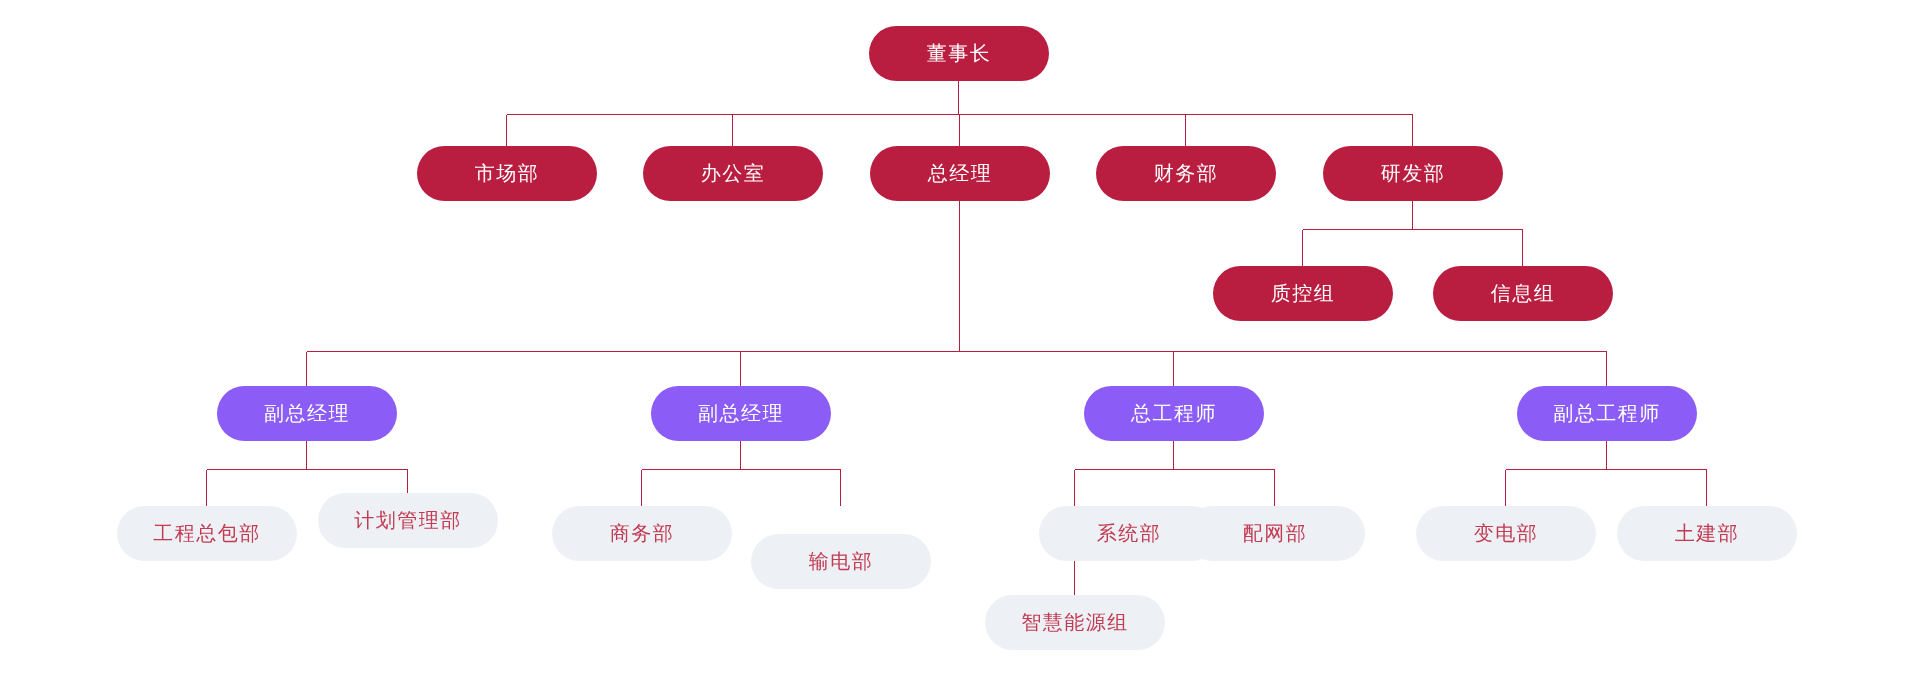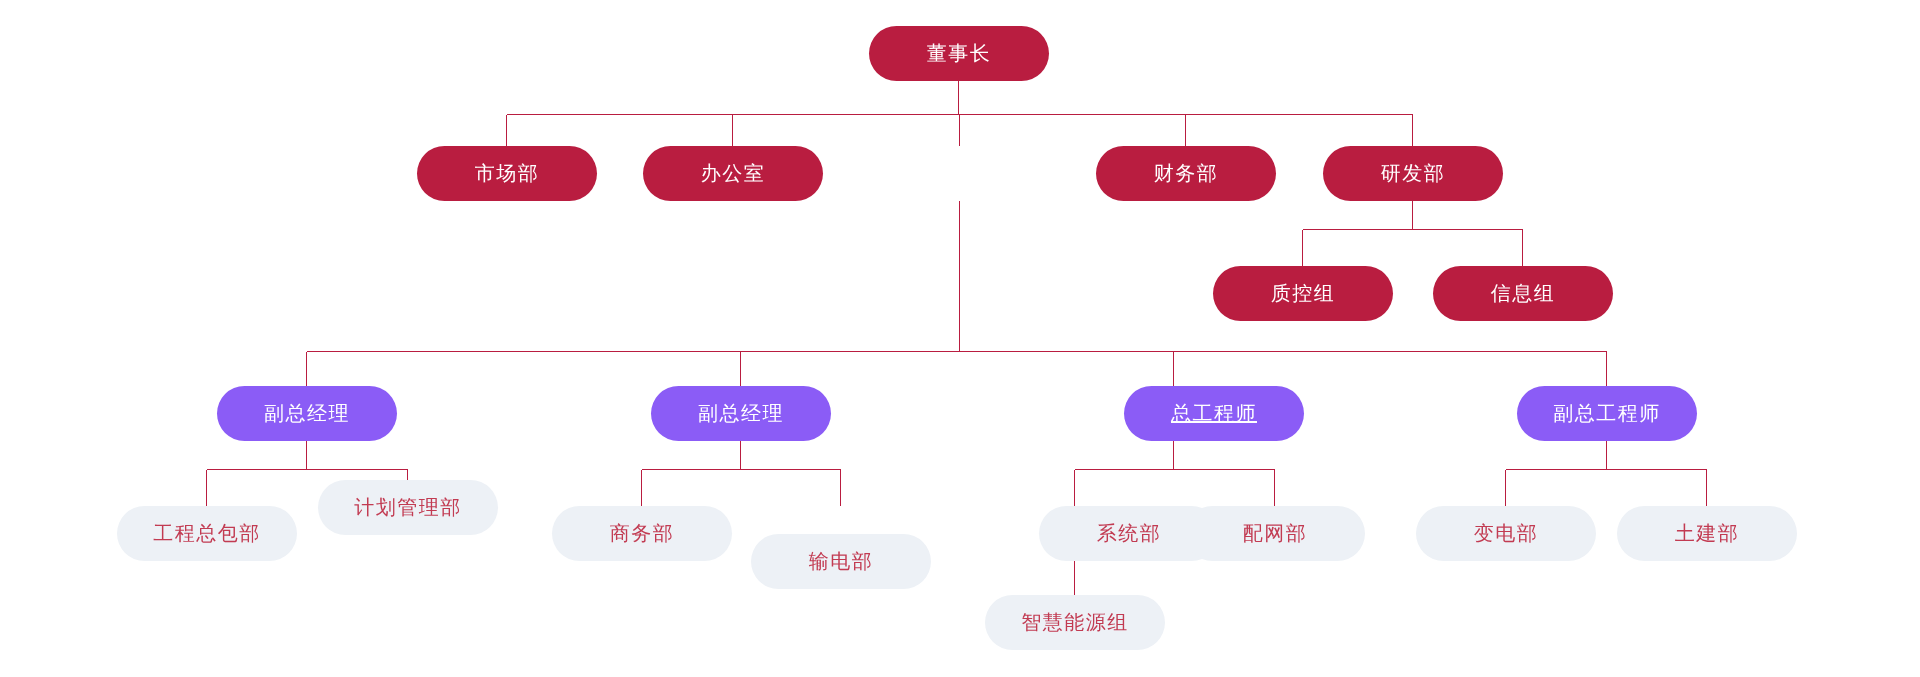--- a/index.html
+++ b/index.html
@@ -79,33 +79,34 @@
     <div class="vline" style="left:1505px; top:470px; height:36px;"></div>
     <div class="vline" style="left:1706px; top:470px; height:36px;"></div>
 
     <div class="vline" style="left:1074px; top:561px; height:34px;"></div>
   </div>
 
   <div class="node lvl1" style="left:869px;  top:26px;">董事长</div>
 
   <div class="node lvl1" style="left:417px;  top:146px;">市场部</div>
   <div class="node lvl1" style="left:643px;  top:146px;">办公室</div>
+  <div class="node lvl1" style="left:870px;  top:146px;">总经理</div>
   <div class="node lvl1" style="left:1096px; top:146px;">财务部</div>
   <div class="node lvl1" style="left:1323px; top:146px;">研发部</div>
 
   <div class="node lvl1" style="left:1213px; top:266px;">质控组</div>
   <div class="node lvl1" style="left:1433px; top:266px;">信息组</div>
 
   <div class="node lvl2" style="left:217px;  top:386px;">副总经理</div>
   <div class="node lvl2" style="left:651px;  top:386px;">副总经理</div>
-  <div class="node lvl2" style="left:1124px; top:386px;text-decoration:underline;">总工程师</div>
+  <div class="node lvl2" style="left:1084px; top:386px;">总工程师</div>
   <div class="node lvl3" style="left:117px;  top:506px;">工程总包部</div>
 
   <div class="node lvl2" style="left:1517px; top:386px;">副总工程师</div>
-  <div class="node lvl3" style="left:318px;  top:480px;">计划管理部</div>
+  <div class="node lvl3" style="left:318px;  top:493px;">计划管理部</div>
   <div class="node lvl3" style="left:552px;  top:506px;">商务部</div>
   <div class="node lvl3" style="left:751px;  top:534px;">输电部</div>
   <div class="node lvl3" style="left:1039px;  top:506px;">系统部</div>
   <div class="node lvl3" style="left:1185px; top:506px;">配网部</div>
   <div class="node lvl3" style="left:1416px; top:506px;">变电部</div>
   <div class="node lvl3" style="left:1617px; top:506px;">土建部</div>
 
   <div class="node lvl3" style="left:985px; top:595px;">智慧能源组</div>
 
 </div>

